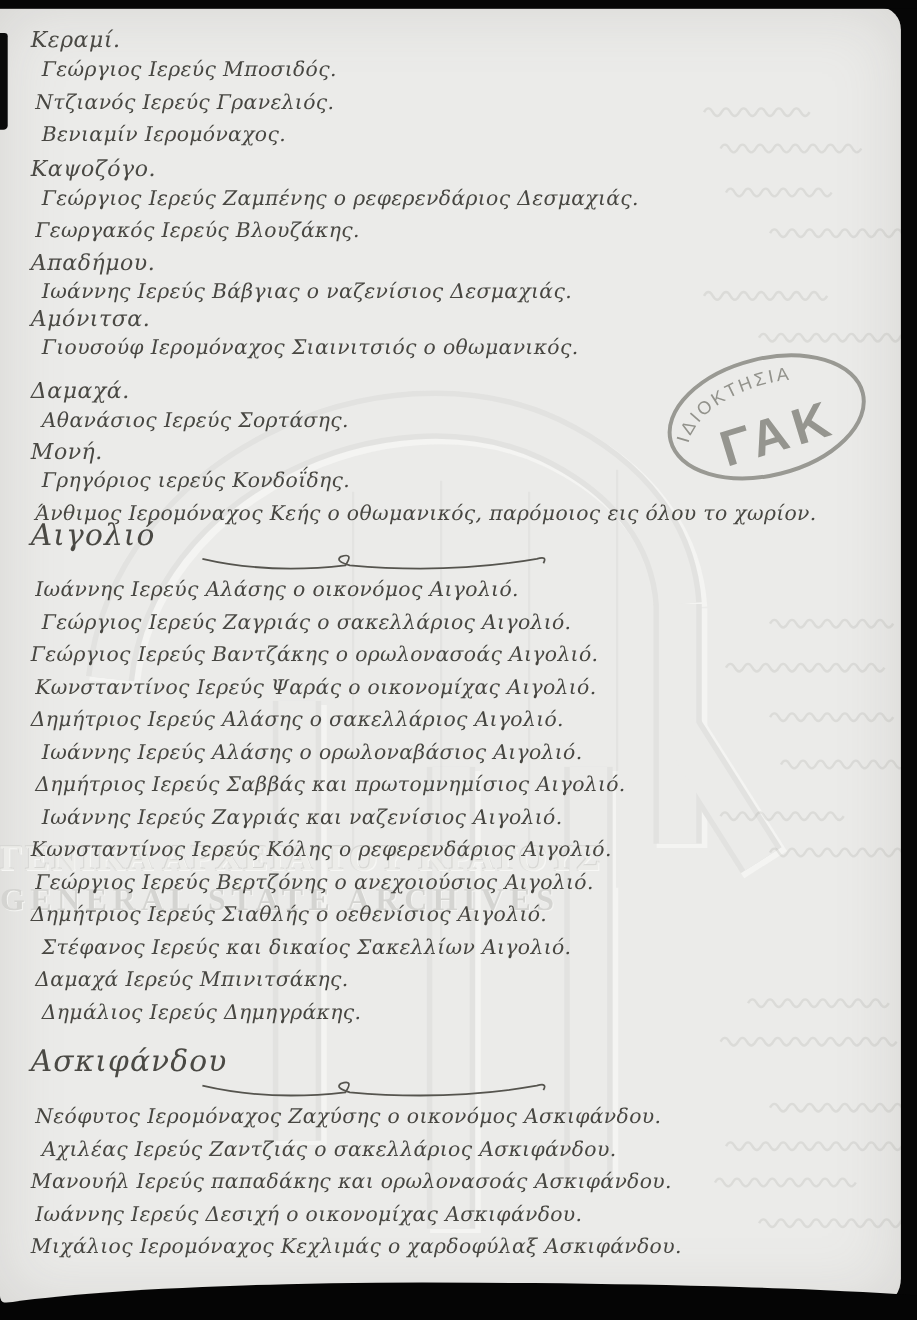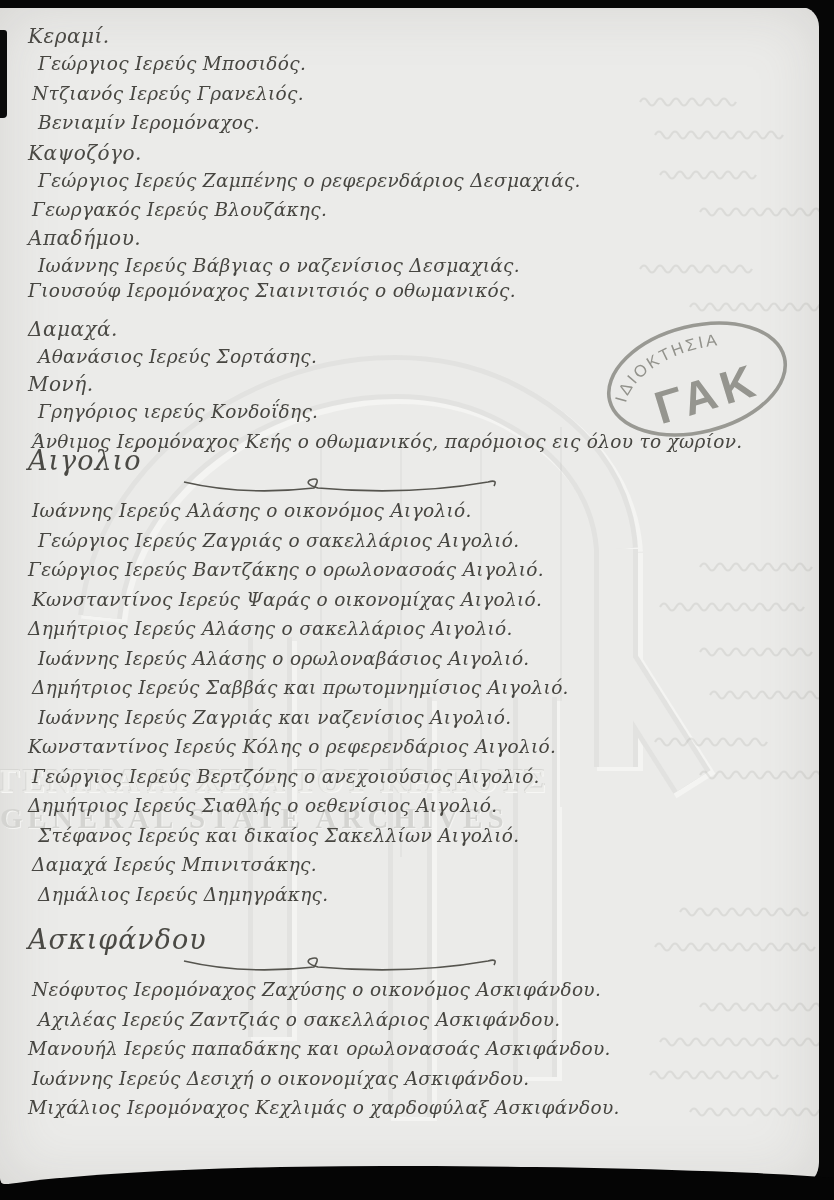--- a/index.html
+++ b/index.html
@@ -149,20 +149,21 @@
   <div class="line">Γεώργιος Ιερεύς Ζαμπένης ο ρεφερενδάριος Δεσμαχιάς.</div>
         <div class="line">Γεωργακός Ιερεύς Βλουζάκης.</div>
       </section>
 
   <section class="sec sec-2">
     <div class="hdr">Απαδήμου.</div>
   <div class="line">Ιωάννης Ιερεύς Βάβγιας ο ναζενίσιος Δεσμαχιάς.</div>
       </section>
 
   <section class="sec sec-3">
+    <div class="hdr">Αμόνιτσα.</div>
   <div class="line">Γιουσούφ Ιερομόναχος Σιαινιτσιός ο οθωμανικός.</div>
       </section>
 
   <section class="sec sec-4">
     <div class="hdr">Δαμαχά.</div>
   <div class="line">Αθανάσιος Ιερεύς Σορτάσης.</div>
       </section>
 
   <section class="sec sec-5">
     <div class="hdr">Μονή.</div>

